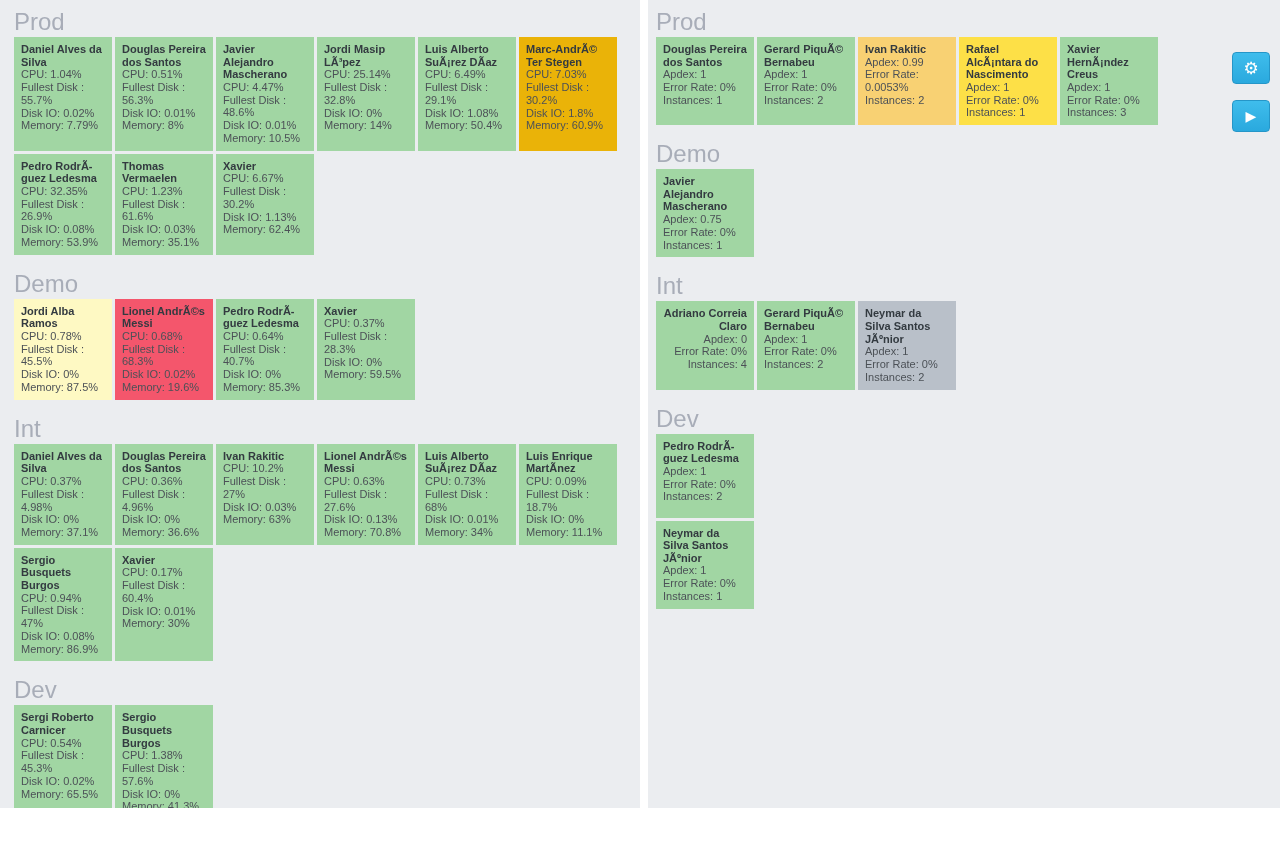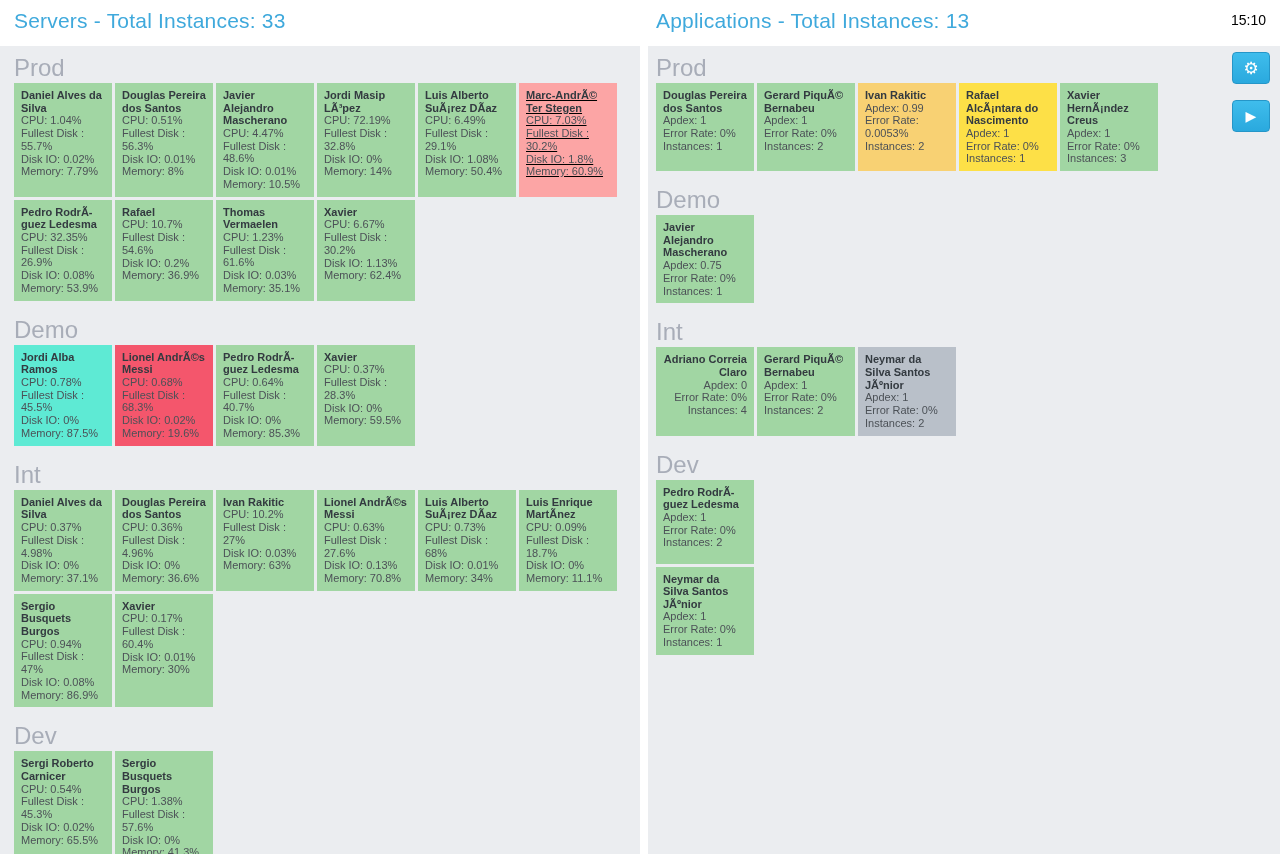--- a/index.html
+++ b/index.html
@@ -31,25 +31,20 @@
     border-radius: 4px; background: linear-gradient(#3fbdec, #2aa9de); color: #ffffff;
     cursor: pointer; display: flex; align-items: center; justify-content: center; }
   .fab.gear { top: 52px; font-size: 17px; }
   .fab.play { top: 100px; font-size: 14px; }
   .fab span { line-height: 1; }
 </style>
 </head>
 <body>
 
 <div class="page">
-  <div class="topbar">
-    <div class="col-title left" id="servers-title" style="color: rgb(63, 169, 220);">Servers - Total Instances: 33</div>
-    <div class="col-title right" id="apps-title" style="color: rgb(63, 169, 220);">Applications - Total Instances: 13</div>
-    <div class="clock">15:10</div>
-  </div>
 
   <div class="panels">
     <div class="panel servers" id="servers-panel">
         <div class="section">
           <div class="section-title">Prod</div>
           <div class="cards">
             <div class="card srv" style="background: rgb(161, 214, 163);">
               <div class="card-name">Daniel Alves da Silva</div>
               <div class="card-line">CPU: 1.04%</div>
               <div class="card-line">Fullest Disk : 55.7%</div>
@@ -65,73 +60,66 @@
             </div>
             <div class="card srv" style="background: rgb(161, 214, 163);">
               <div class="card-name">Javier Alejandro Mascherano</div>
               <div class="card-line">CPU: 4.47%</div>
               <div class="card-line">Fullest Disk : 48.6%</div>
               <div class="card-line">Disk IO: 0.01%</div>
               <div class="card-line">Memory: 10.5%</div>
             </div>
             <div class="card srv" style="background: rgb(161, 214, 163);">
               <div class="card-name">Jordi Masip LÃ³pez</div>
-              <div class="card-line">CPU: 72.19%</div>
+              <div class="card-line">CPU: 25.14%</div>
               <div class="card-line">Fullest Disk : 32.8%</div>
               <div class="card-line">Disk IO: 0%</div>
               <div class="card-line">Memory: 14%</div>
             </div>
             <div class="card srv" style="background: rgb(161, 214, 163);">
               <div class="card-name">Luis Alberto SuÃ¡rez DÃaz</div>
               <div class="card-line">CPU: 6.49%</div>
               <div class="card-line">Fullest Disk : 29.1%</div>
               <div class="card-line">Disk IO: 1.08%</div>
               <div class="card-line">Memory: 50.4%</div>
             </div>
-            <div class="card srv" style="background: #fca5a5; text-decoration: underline;">
+            <div class="card srv" style="background: #eab308;">
               <div class="card-name">Marc-AndrÃ© Ter Stegen</div>
               <div class="card-line">CPU: 7.03%</div>
               <div class="card-line">Fullest Disk : 30.2%</div>
               <div class="card-line">Disk IO: 1.8%</div>
               <div class="card-line">Memory: 60.9%</div>
             </div>
             <div class="card srv" style="background: rgb(161, 214, 163);">
               <div class="card-name">Pedro RodrÃ-guez Ledesma</div>
               <div class="card-line">CPU: 32.35%</div>
               <div class="card-line">Fullest Disk : 26.9%</div>
               <div class="card-line">Disk IO: 0.08%</div>
               <div class="card-line">Memory: 53.9%</div>
             </div>
             <div class="card srv" style="background: rgb(161, 214, 163);">
-              <div class="card-name">Rafael</div>
-              <div class="card-line">CPU: 10.7%</div>
-              <div class="card-line">Fullest Disk : 54.6%</div>
-              <div class="card-line">Disk IO: 0.2%</div>
-              <div class="card-line">Memory: 36.9%</div>
-            </div>
-            <div class="card srv" style="background: rgb(161, 214, 163);">
               <div class="card-name">Thomas Vermaelen</div>
               <div class="card-line">CPU: 1.23%</div>
               <div class="card-line">Fullest Disk : 61.6%</div>
               <div class="card-line">Disk IO: 0.03%</div>
               <div class="card-line">Memory: 35.1%</div>
             </div>
             <div class="card srv" style="background: rgb(161, 214, 163);">
               <div class="card-name">Xavier</div>
               <div class="card-line">CPU: 6.67%</div>
               <div class="card-line">Fullest Disk : 30.2%</div>
               <div class="card-line">Disk IO: 1.13%</div>
               <div class="card-line">Memory: 62.4%</div>
             </div>
           </div>
         </div>
         <div class="section">
           <div class="section-title">Demo</div>
           <div class="cards">
-            <div class="card srv" style="background: #5eead4;">
+            <div class="card srv" style="background: #fef9c3;">
               <div class="card-name">Jordi Alba Ramos</div>
               <div class="card-line">CPU: 0.78%</div>
               <div class="card-line">Fullest Disk : 45.5%</div>
               <div class="card-line">Disk IO: 0%</div>
               <div class="card-line">Memory: 87.5%</div>
             </div>
             <div class="card srv" style="background: rgb(244, 86, 108);">
               <div class="card-name">Lionel AndrÃ©s Messi</div>
               <div class="card-line">CPU: 0.68%</div>
               <div class="card-line">Fullest Disk : 68.3%</div>

